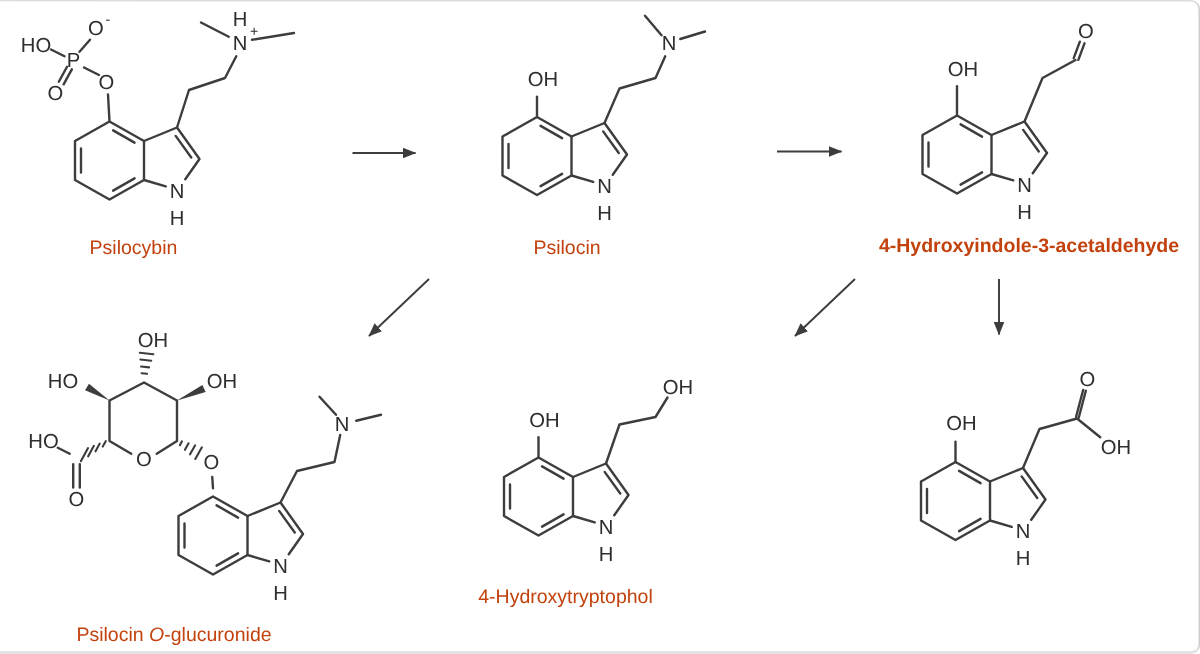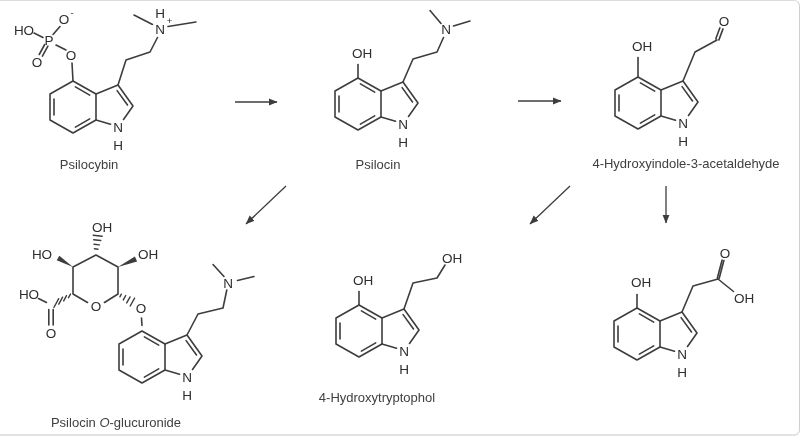--- a/index.html
+++ b/index.html
@@ -12,21 +12,21 @@
   }
   svg.scheme{position:absolute;left:0;top:0;}
   .b{fill:none;stroke:#3d3d3d;stroke-width:1.6;stroke-linecap:round;stroke-linejoin:round;}
   .hash{fill:none;stroke:#3d3d3d;stroke-width:1.4;stroke-linecap:round;}
   .wedge{fill:#3d3d3d;stroke:none;}
   .arrow{fill:none;stroke:#3d3d3d;stroke-width:1.3;}
   .atom{font-family:"Liberation Sans",sans-serif;font-size:13.5px;fill:#2e2e2e;text-anchor:middle;}
   .sup{font-family:"Liberation Sans",sans-serif;font-size:9.5px;fill:#2e2e2e;text-anchor:middle;}
   .mol-label{
     position:absolute;transform:translateX(-50%);
-    font-size:13px;color:#404040;white-space:nowrap;line-height:15px;
+    font-size:13px;color:#c2410c;white-space:nowrap;line-height:15px;
   }
   .mol-label .it{font-style:italic;}
 </style>
 </head>
 <body>
 
 <div class="canvas">
 
   <svg class="scheme" width="800" height="436" viewBox="0 0 800 436" xmlns="http://www.w3.org/2000/svg" xmlns:xlink="http://www.w3.org/1999/xlink">
 
@@ -128,19 +128,19 @@
       <line class="arrow" marker-end="url(#arrhead)" x1="286" y1="185" x2="246" y2="223"></line>
       <line class="arrow" marker-end="url(#arrhead)" x1="570" y1="185" x2="530" y2="223"></line>
       <line class="arrow" marker-end="url(#arrhead)" x1="666" y1="185" x2="666" y2="222"></line>
     </g>
   </svg>
 
   <div class="mol-label" style="left:89px;top:156px;">Psilocybin</div>
 
   <div class="mol-label" style="left:378px;top:156px;">Psilocin</div>
 
-  <div class="mol-label" style="left:686px;top:155px;">4-Hydroxyindole-3-acetaldehyde</div>
+  <div class="mol-label" style="left:686px;top:155px;font-weight:bold;">4-Hydroxyindole-3-acetaldehyde</div>
 
   <div class="mol-label" style="left:116px;top:414px;"><span>Psilocin </span><span class="it">O</span><span>-glucuronide</span></div>
 
   <div class="mol-label" style="left:377px;top:389px;">4-Hydroxytryptophol</div>
 
 </div>
 
 </body></html>

